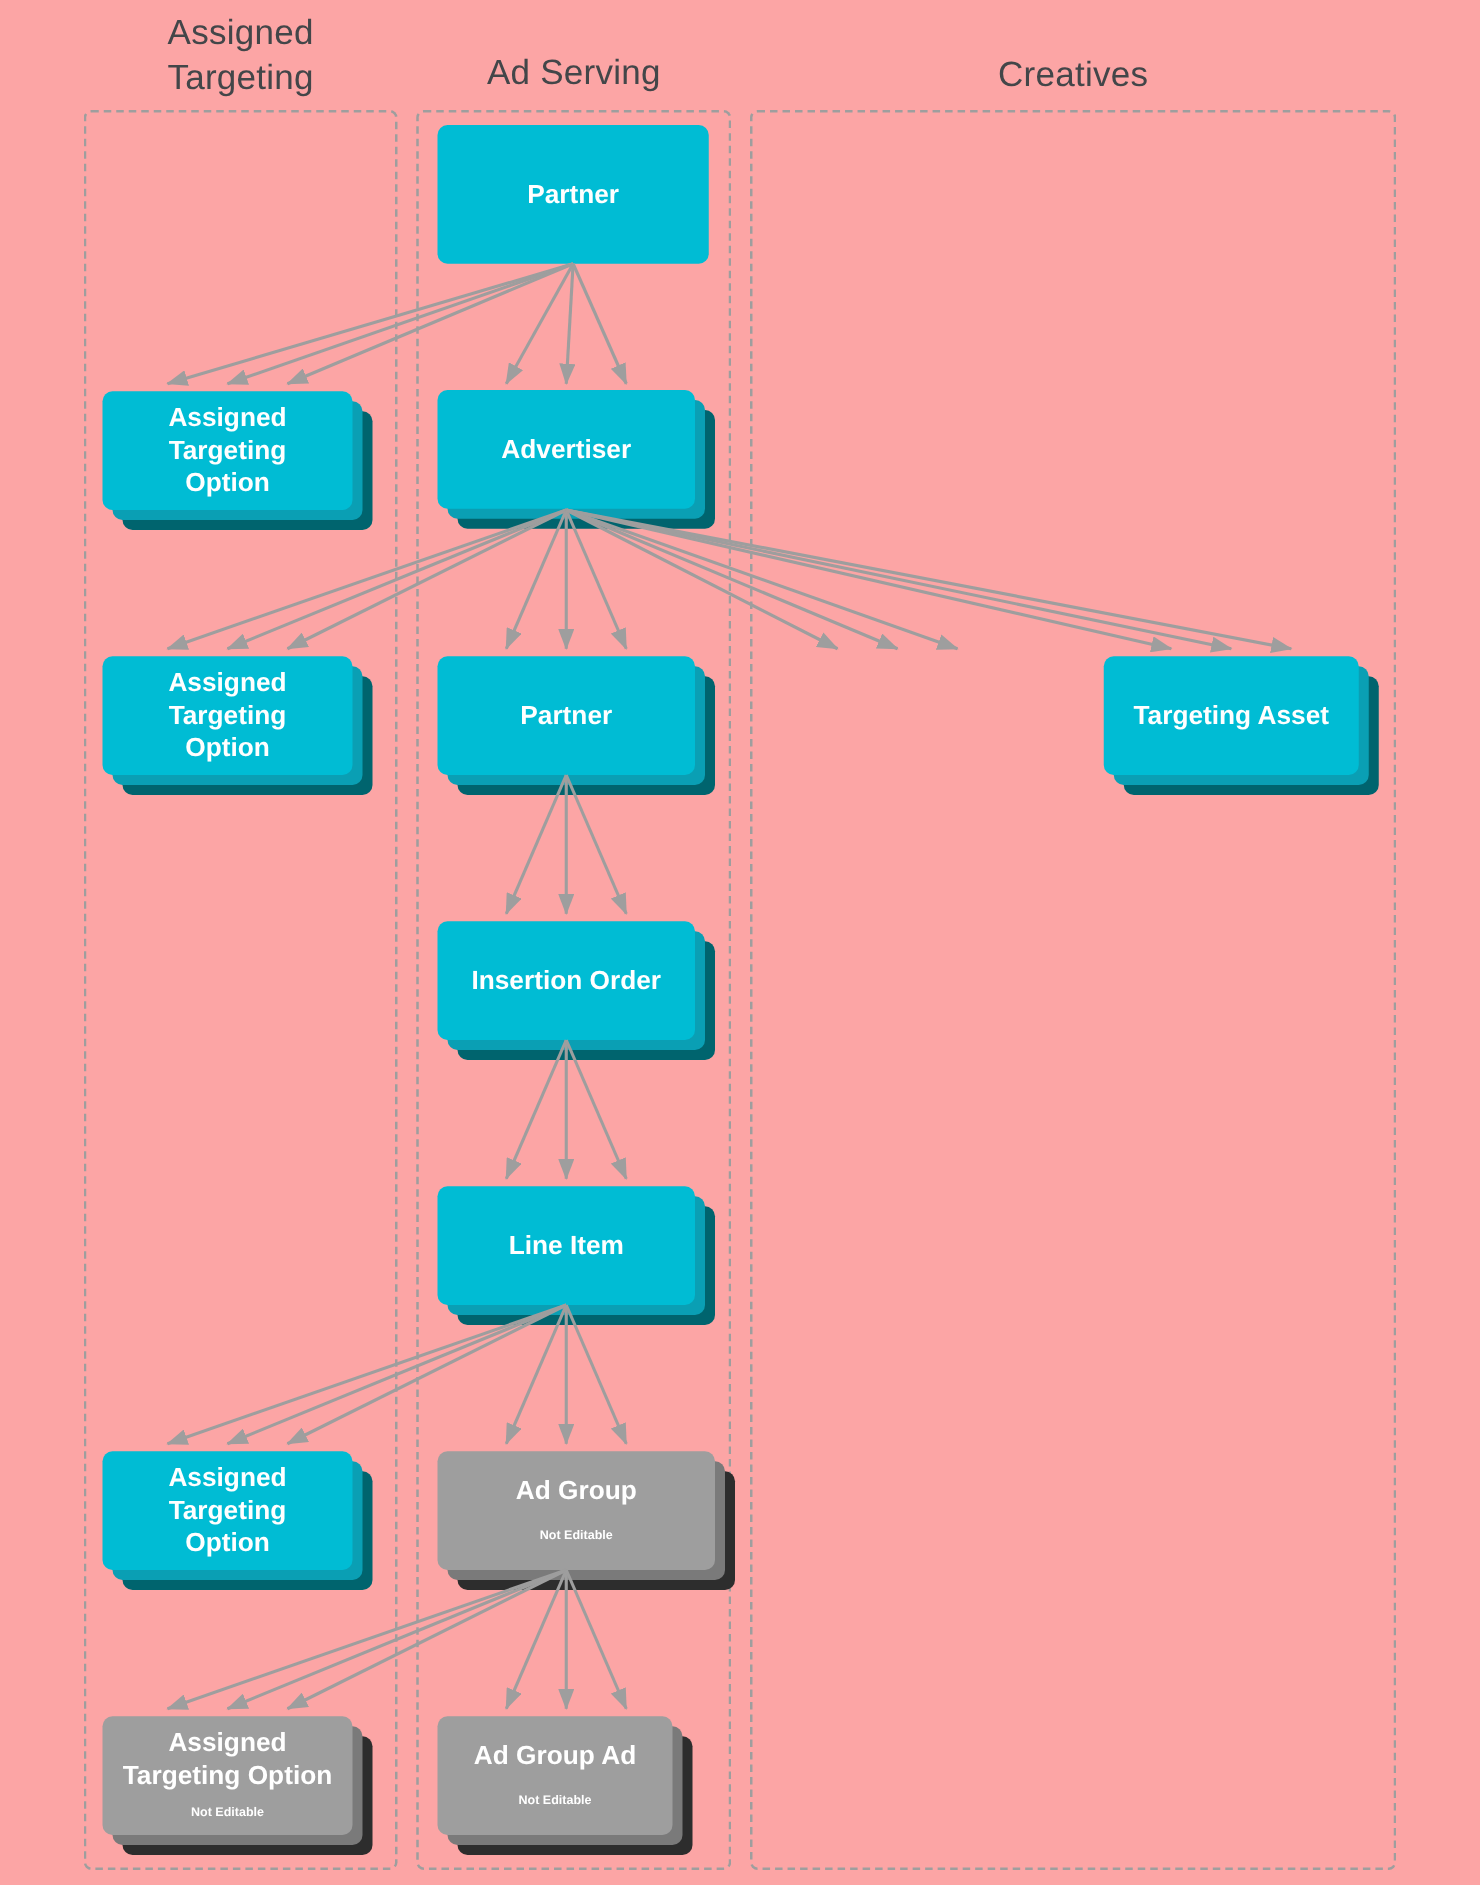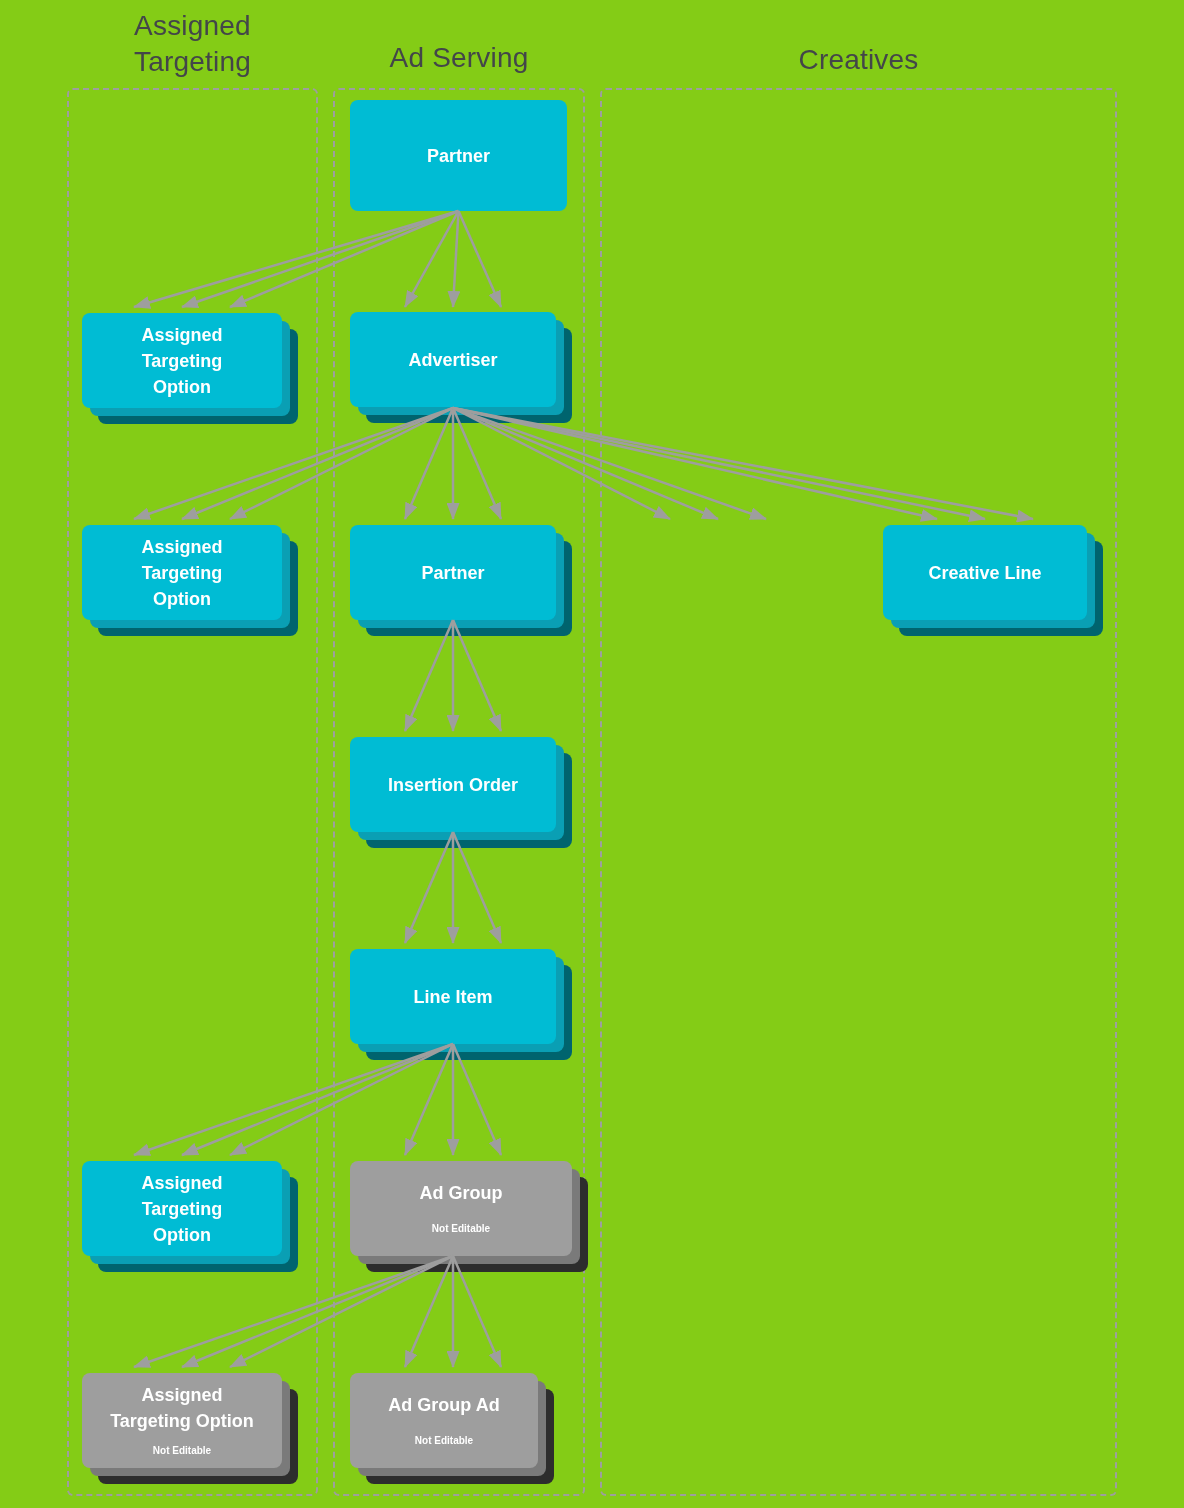--- a/index.html
+++ b/index.html
@@ -1,17 +1,17 @@
 <!DOCTYPE html>
 <html><head>
 <meta charset="utf-8">
 <style>
   html,body{margin:0;padding:0;background:#ffffff;}
   .stage{
-    position:relative;width:1184px;height:1508px;background:#84cc16;
+    position:relative;width:1184px;height:1508px;background:#fca5a5;
     font-family:"Liberation Sans",sans-serif;overflow:hidden;
   }
   .col-title{
     position:absolute;text-align:center;color:#434649;font-size:28px;
     line-height:36px;white-space:pre-line;z-index:2;font-weight:400;
     letter-spacing:0.2px;
   }
   .group-box{
     position:absolute;border:2px dashed #9e9e9e;border-radius:6px;
     background:transparent;z-index:1;
@@ -25,21 +25,21 @@
   .gray .layer.mid{background:#7a7a7a;}
   .gray .layer.back{background:#2d2d2d;}
   .face{
     position:absolute;left:0;top:0;width:100%;height:100%;border-radius:8px;
     display:flex;flex-direction:column;align-items:center;justify-content:center;
     gap:14px;
   }
   .teal .face{background:#00bcd4;}
   .gray .face{background:#9e9e9e;}
   .label{
-    color:#ffffff;font-weight:bold;font-size:18px;line-height:26px;
+    color:#ffffff;font-weight:bold;font-size:21px;line-height:26px;
     text-align:center;white-space:pre-line;
   }
   .sublabel{
     color:#ffffff;font-weight:bold;font-size:10px;line-height:17px;
     text-align:center;
   }
   .ato4 .face{gap:8px;}
   #edges-svg{
     position:absolute;left:0;top:0;z-index:4;pointer-events:none;
   }
@@ -99,21 +99,21 @@
     <div class="face">
       <span class="label">Partner</span>
     </div>
   </div>
 
 
   <div class="node teal" style="left:883px;top:525px;width:204px;height:95px;">
     <div class="layer back"></div>
     <div class="layer mid"></div>
     <div class="face">
-      <span class="label">Creative Line</span>
+      <span class="label">Targeting Asset</span>
     </div>
   </div>
 
   <div class="node teal" style="left:350px;top:737px;width:206px;height:95px;">
     <div class="layer back"></div>
     <div class="layer mid"></div>
     <div class="face">
       <span class="label">Insertion Order</span>
     </div>
   </div>

